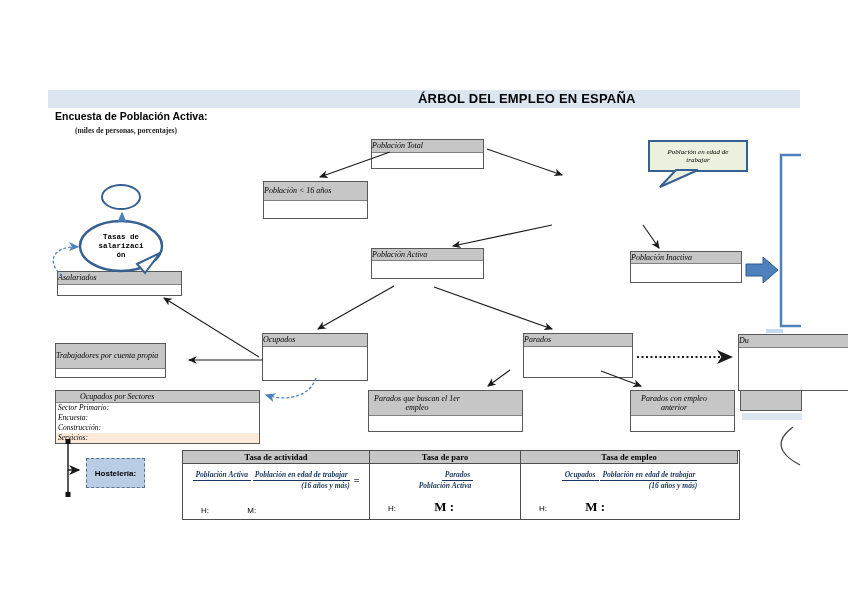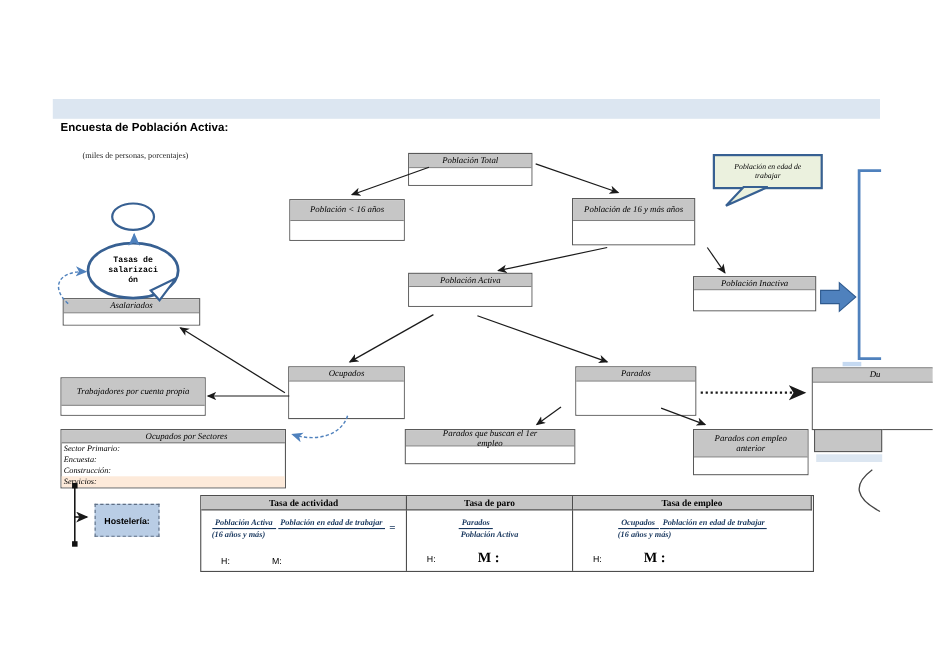--- a/index.html
+++ b/index.html
@@ -4,26 +4,26 @@
 <style>
   * { margin:0; padding:0; box-sizing:border-box; }
   html,body { background:#fff; }
   body { font-family:"Liberation Sans", sans-serif; }
   #canvas { position:relative; width:848px; height:599px; background:#ffffff; overflow:hidden; }
 
   
   .title-band { position:absolute; left:48px; top:90px; width:752px; height:18px; background:#dce6f1; }
   .title-text { position:absolute; left:418px; top:91px; font-size:13px; font-weight:bold; color:#000; letter-spacing:.2px; }
   .epa-title { position:absolute; left:55px; top:110px; font-size:10.5px; font-weight:bold; color:#000; }
-  .epa-note { position:absolute; left:75px; top:137px; font-family:"Liberation Serif", serif; font-size:7.5px; color:#222; }
+  .epa-note { position:absolute; left:75px; top:126px; font-family:"Liberation Serif", serif; font-size:7.5px; color:#222;font-weight:bold; }
 
   
   .fbox { position:absolute; border:1px solid #595959; background:#fff; z-index:2; }
   .fbox .hdr { background:#c6c6c6; border-bottom:1px solid #808080; font-family:"Liberation Serif", serif;
-               font-style:italic; font-size:8px; color:#000; display:flex; align-items:center; justify-content:center;
+               font-style:italic; font-size:8px; color:#000; display:flex; align-items:center; 
                text-align:center; line-height:1.15; }
   .fbox .bdy { background:#fff; }
 
   
   .sect-row { font-family:"Liberation Serif", serif; font-style:italic; font-size:7.5px; color:#000;
               height:10px; line-height:10px; padding-left:2px; }
   .sect-row.hl { background:#fdeada; }
 
   
   .callout { position:absolute; left:648px; top:140px; width:100px; height:32px; background:#ebf1de;
@@ -45,63 +45,58 @@
   .blue-strip-top { position:absolute; left:766px; top:329px; width:17px; height:4px; background:#c5d9f1; z-index:2; }
 
   
   .rates { position:absolute; left:182px; top:450px; width:558px; height:70px; border:1.5px solid #4d4d4d;
            display:grid; grid-template-columns:187px 151px 217px; grid-template-rows:13px 1fr; background:#fff; z-index:2; }
   .rates .rhdr { background:#c6c6c6; border-bottom:1px solid #4d4d4d; font-family:"Liberation Serif", serif;
                  font-weight:bold; font-size:8.5px; display:flex; align-items:center; justify-content:center; }
   .rates .rhdr:not(:last-child), .rates .rcell:not(:last-child) { border-right:1px solid #4d4d4d; }
   .rates .rcell { position:relative; }
   .frac-wrap { display:flex; justify-content:center; align-items:center; gap:4px; margin-top:6px; }
-  .frac { text-align:left; font-family:"Liberation Serif", serif; font-style:italic; font-weight:bold;
+  .frac { text-align:right; font-family:"Liberation Serif", serif; font-style:italic; font-weight:bold;
           font-size:7.5px; color:#17365d; line-height:1.35; }
   .frac .num { display:inline-block; border-bottom:1px solid #17365d; padding:0 3px; }
   .frac .den { display:block; padding:0 2px; }
   .frac .den.du { border-bottom:1px solid #17365d; display:inline-block; }
   .frac .dnote { display:block; }
   .eq { font-family:"Liberation Serif", serif; font-weight:bold; font-size:10px; color:#17365d; }
   .hm-row { position:absolute; bottom:4px; left:0; width:100%; font-size:8px; color:#000; }
   .hm-row .h { margin-left:18px; }
   .hm-row .m { margin-left:36px; }
   .m-large { font-family:"Liberation Serif", serif; font-size:13px; font-weight:bold; }
 
   svg.overlay { position:absolute; left:0; top:0; z-index:3; pointer-events:none; }
 </style>
 </head>
 <body>
 
 <div id="canvas">
 
   <div class="title-band"></div>
+  <div class="title-text">ÁRBOL DEL EMPLEO EN ESPAÑA</div>
   <div class="epa-title">Encuesta de Población Activa:</div>
   <div class="epa-note">(miles de personas, porcentajes)</div>
 
   <div class="fbox" style="left:371px; top:139px; width:113px;">
     <div class="hdr" style="height:13px;">
         <span>Población Total</span>
       </div>
     <div class="bdy" style="height:15px;"></div>
   </div>
 
   <div class="fbox" style="left:263px; top:181px; width:105px;">
     <div class="hdr" style="height:19px;">
         <span>Población &lt; 16 años</span>
       </div>
     <div class="bdy" style="height:17px;"></div>
   </div>
 
-  <div class="fbox" style="left:520px; top:180px; width:112px;">
-    <div class="hdr" style="height:20px;">
-        <span>Población de 16 y más años</span>
-      </div>
-    <div class="bdy" style="height:21px;"></div>
-  </div>
 
   <div class="fbox" style="left:371px; top:248px; width:113px;">
     <div class="hdr" style="height:12px;">
         <span>Población Activa</span>
       </div>
     <div class="bdy" style="height:17px;"></div>
   </div>
 
   <div class="fbox" style="left:630px; top:251px; width:112px;">
     <div class="hdr" style="height:12px;">
@@ -124,29 +119,29 @@
     <div class="bdy" style="height:33px;"></div>
   </div>
 
   <div class="fbox" style="left:523px; top:333px; width:110px;">
     <div class="hdr" style="height:13px;">
         <span>Parados</span>
       </div>
     <div class="bdy" style="height:30px;"></div>
   </div>
 
-  <div class="fbox" style="left:55px; top:343px; width:132px;">
+  <div class="fbox" style="left:55px; top:343px; width:111px;">
     <div class="hdr" style="height:25px;">
         <span>Trabajadores por cuenta propia</span>
       </div>
     <div class="bdy" style="height:8px;"></div>
   </div>
 
   <div class="fbox" style="left:368px; top:390px; width:155px;">
-    <div class="hdr" style="height:15px;">
+    <div class="hdr" style="height:25px;">
         <span style="max-width:96px;">Parados que buscan el 1er empleo</span>
       </div>
     <div class="bdy" style="height:15px;"></div>
   </div>
 
   <div class="fbox" style="left:630px; top:390px; width:105px;">
     <div class="hdr" style="height:25px;">
         <span style="max-width:86px;">Parados con empleo anterior</span>
       </div>
     <div class="bdy" style="height:15px;"></div>

